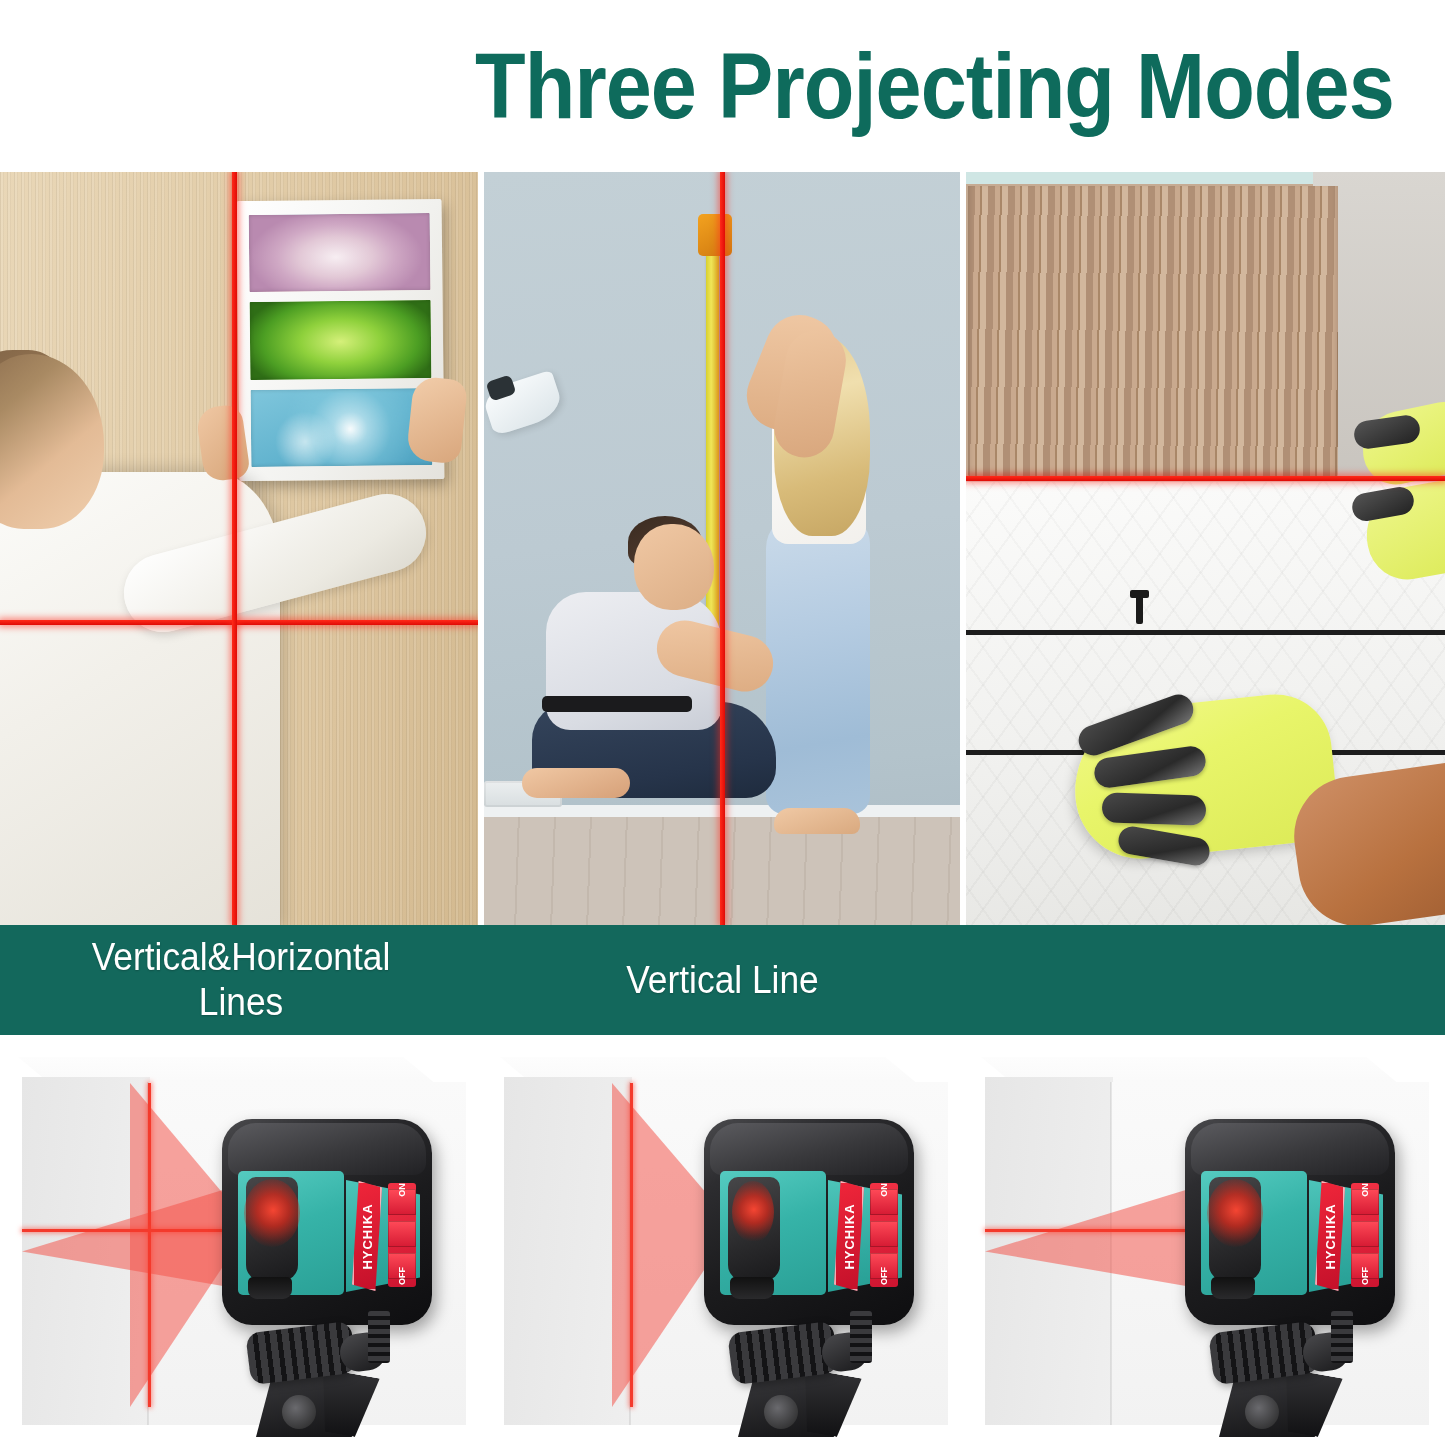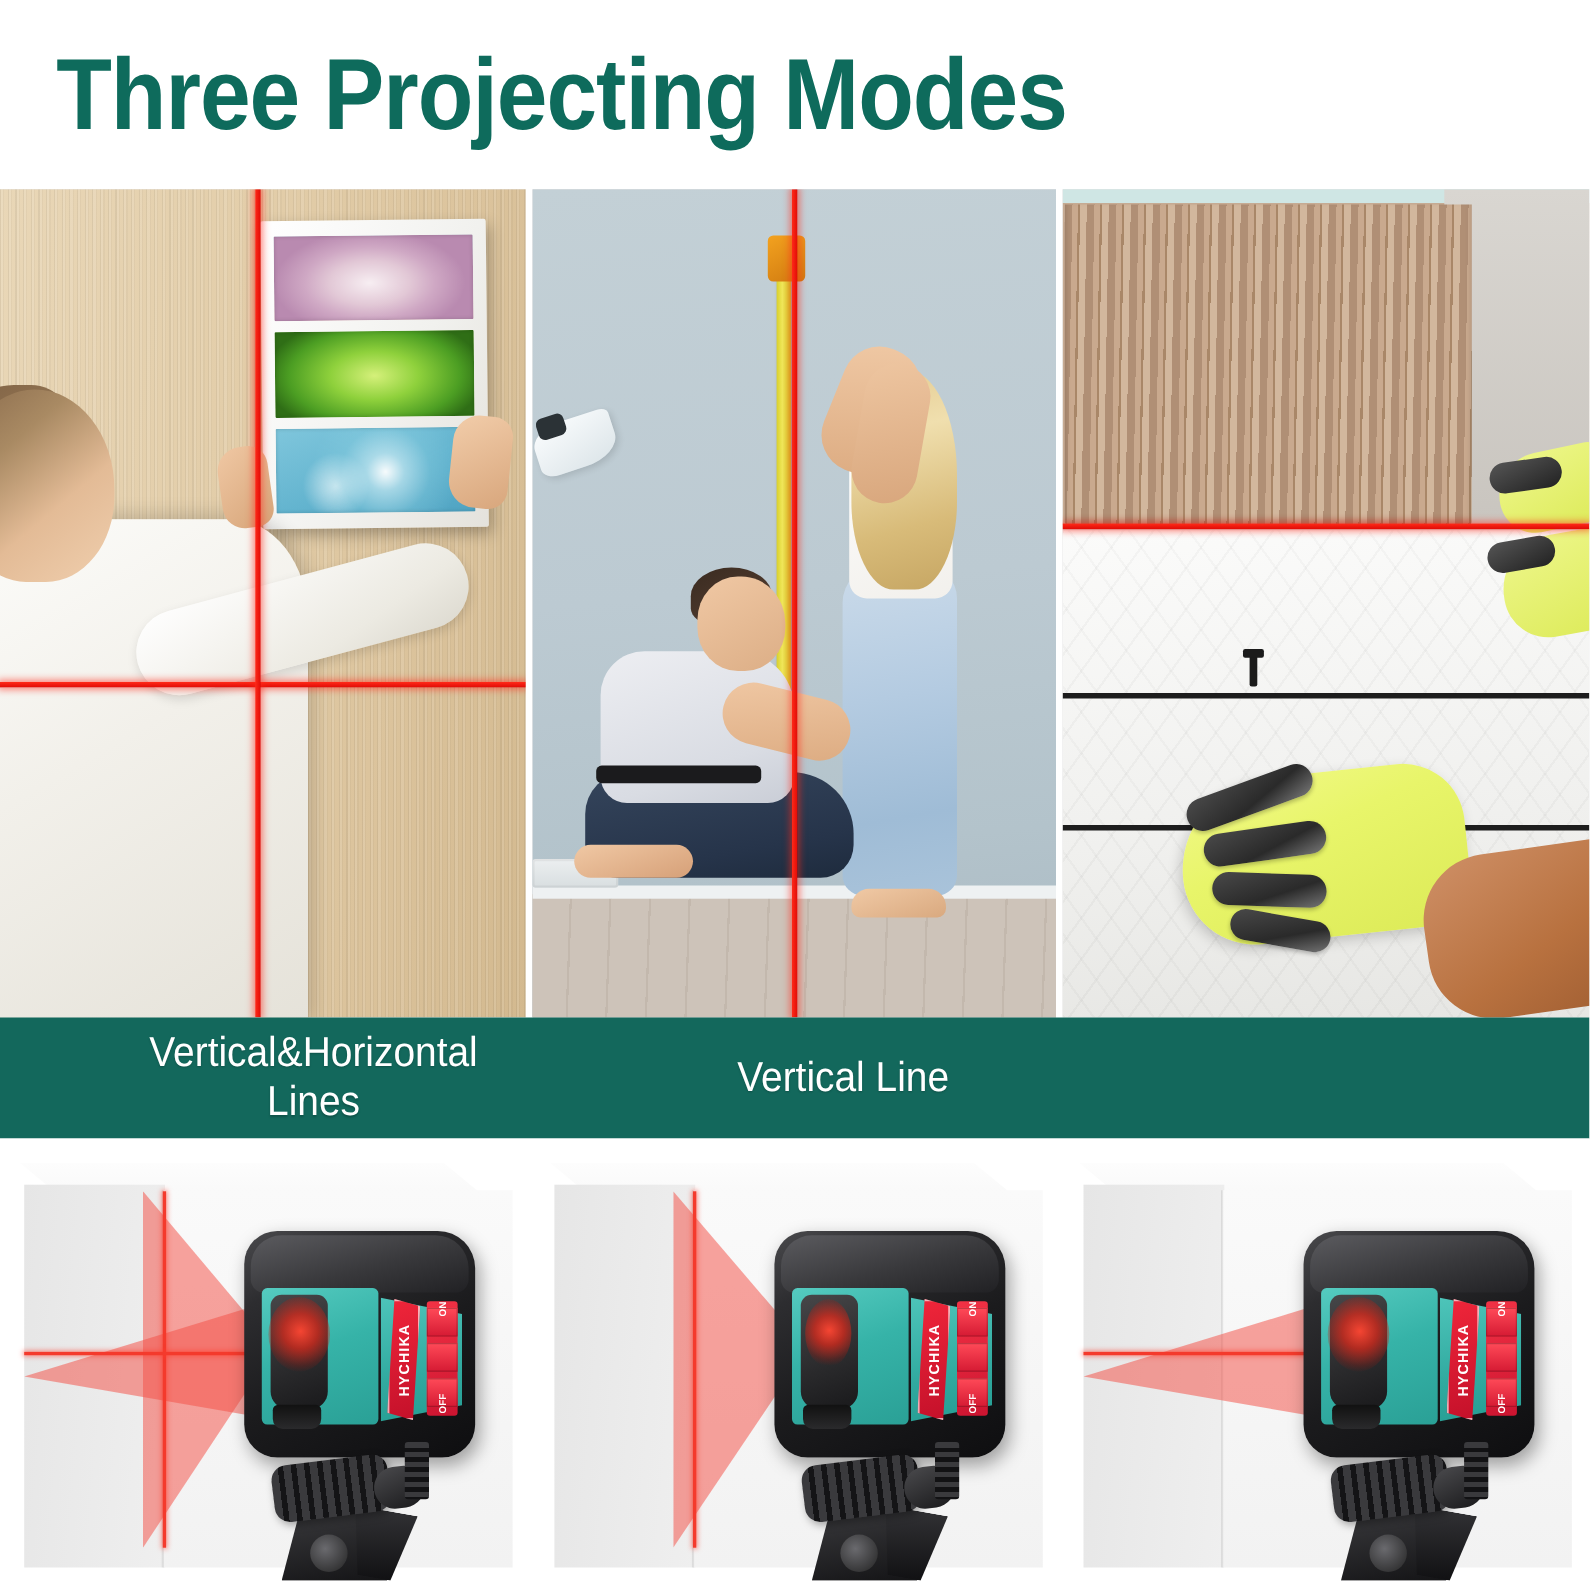--- a/index.html
+++ b/index.html
@@ -5,21 +5,21 @@
   * { margin:0; padding:0; box-sizing:border-box; }
   html,body { background:#ffffff; }
   body {
     width:1445px; height:1445px; position:relative; overflow:hidden;
     font-family:"Liberation Sans", sans-serif;
   }
 
   
   .title-bar{
     position:absolute; left:0; top:0; width:1445px; height:172px;
-    display:flex; align-items:center; justify-content:flex-start; background:#fff;
+    display:flex; align-items:center; justify-content:flex-end; background:#fff;
   }
   .title-text{
     font-family:"Liberation Sans", sans-serif;
     font-weight:bold; font-size:92px; letter-spacing:-1px;
     color:#0E6B5C; transform:scaleX(0.90); transform-origin:center;
     white-space:nowrap; line-height:1;
   }
 
   
   .photo-row{ position:absolute; left:0; top:172px; width:1445px; height:753px; }
@@ -208,21 +208,21 @@
   .glove-small2{
     position:absolute; left:396px; top:236px; width:108px; height:72px;
     background:linear-gradient(160deg,#eef78c,#dcea57); border-radius:44px 26px 22px 36px;
     transform:rotate(-12deg);
   }
   .fing-dark{ position:absolute; background:linear-gradient(160deg,#555,#222); border-radius:16px; }
 
   
   .caption-bar{
     position:absolute; left:0; top:925px; width:1445px; height:110px;
-    background:#13685C; display:flex;padding-left:44px;
+    background:#13685C; display:flex;
   }
   .caption-cell{ flex:1; display:flex; align-items:center; justify-content:center; padding:0 10px; }
   .caption-cell.c1{ flex:0 0 482px; }
   .caption-cell.c2{ flex:0 0 482px; }
   .caption-cell.c3{ flex:0 0 481px; }
   .caption-text{
     color:#ffffff; font-size:38px; line-height:1.18; text-align:center;
     font-family:"Liberation Sans", sans-serif; transform:scaleX(0.93);
     text-shadow:0 1px 2px rgba(0,0,0,.22);
   }

